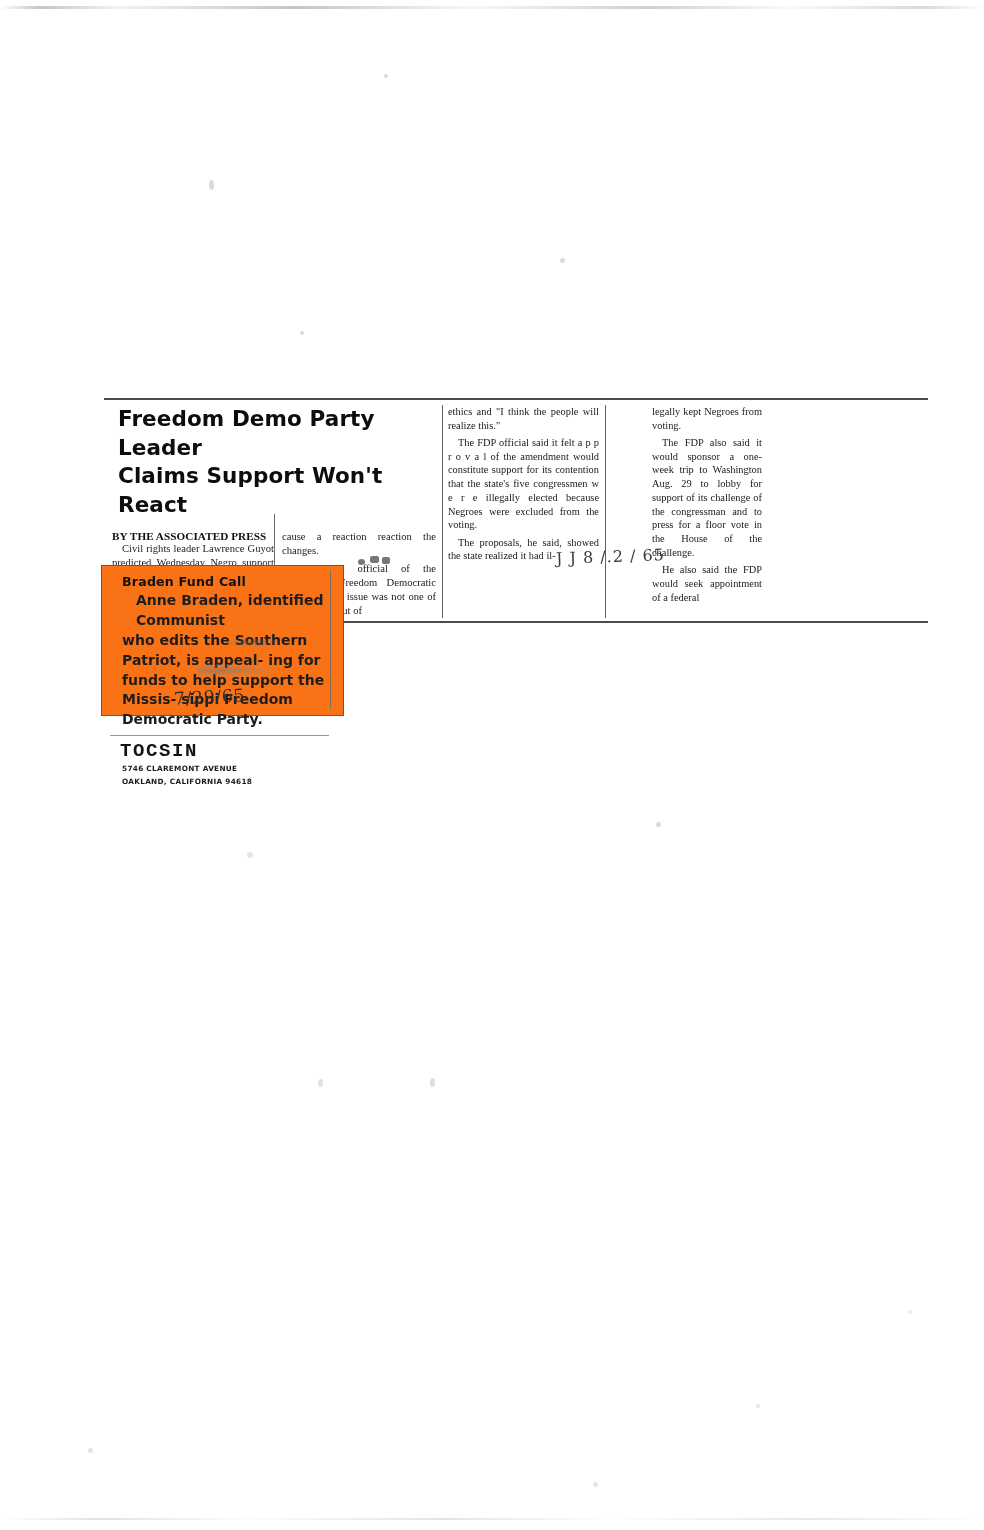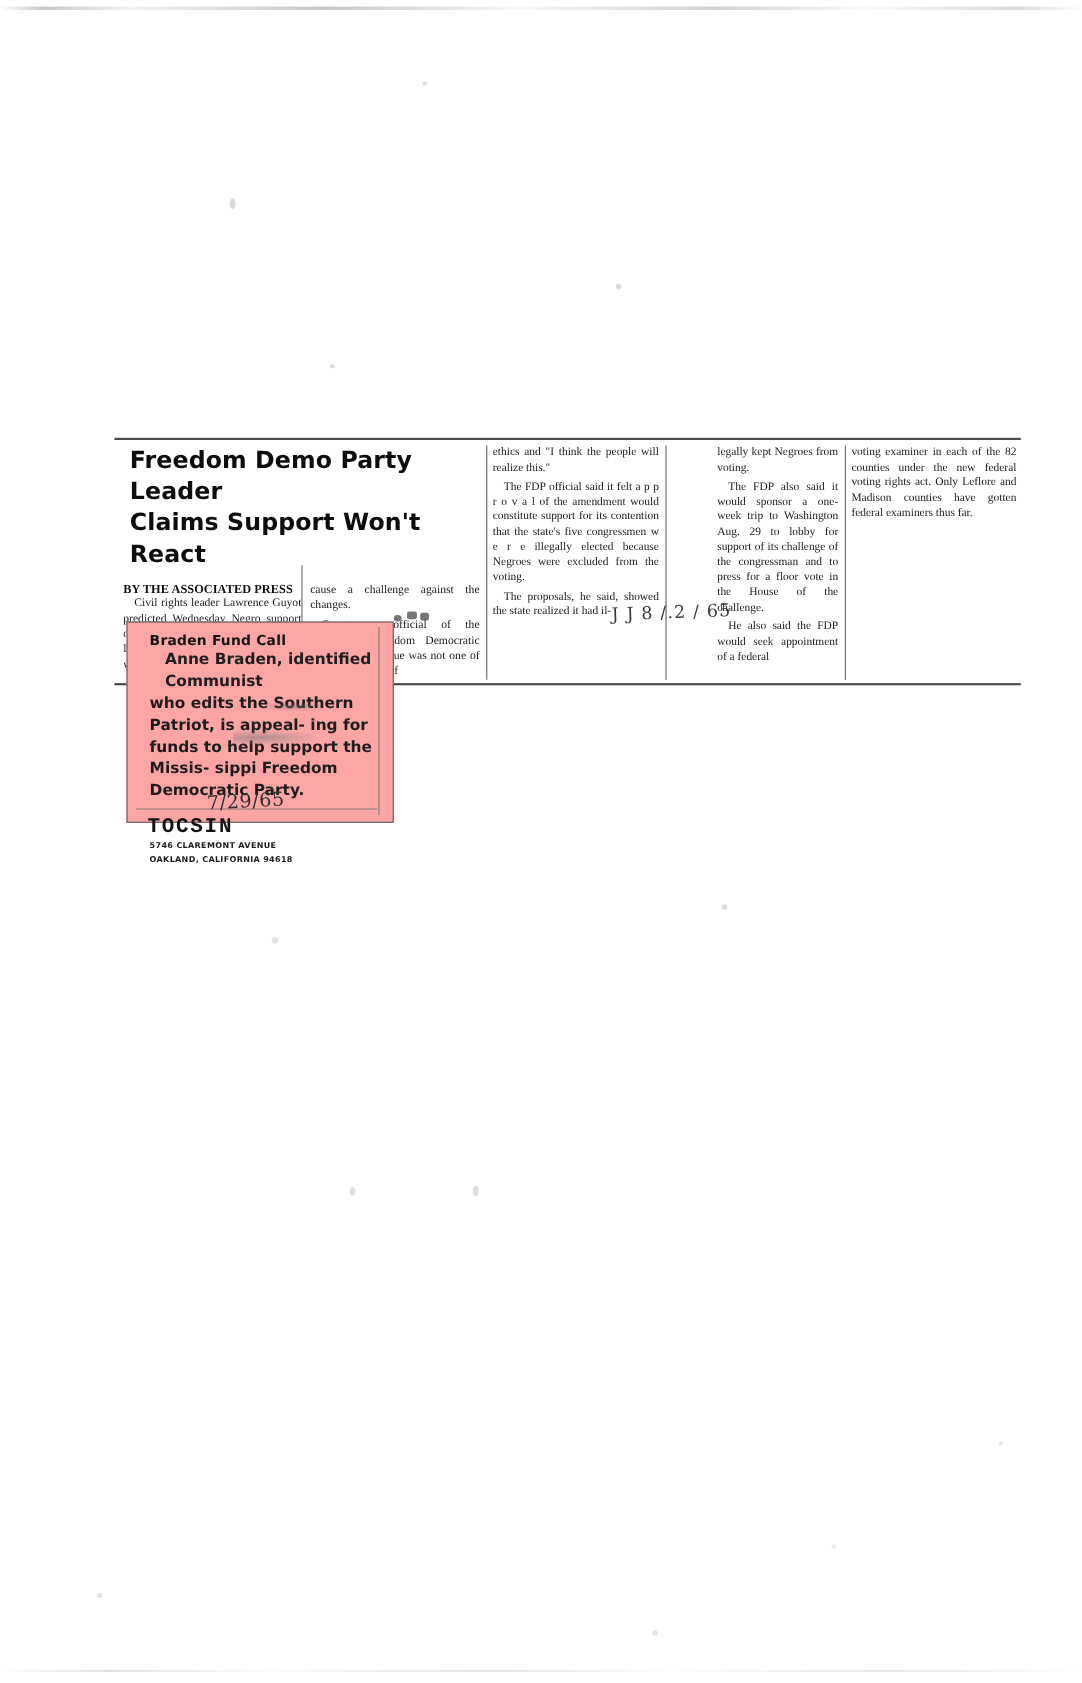--- a/index.html
+++ b/index.html
@@ -145,27 +145,27 @@
     font-size: 16px;
     letter-spacing: 1px;
     color: #3b3b3b;
     transform: rotate(-2deg);
     white-space: nowrap;
   }
 
   
   .clip2 {
     position: absolute;
-    left: 115px;
+    left: 101px;
     top: 565px;
     width: 243px;
-    height: 183px;
+    height: 151px;
     border: 1px solid #5c5c5c;
     box-sizing: border-box;
-    background: #fca5a5;
+    background: #f97316;
   }
   .clip2::after {
     content: "";
     position: absolute;
     right: 12px; top: 4px; bottom: 6px;
     width: 1px;
     background: #6a6a6a;
     opacity: .8;
   }
   .clip2-head {
@@ -261,44 +261,41 @@
       <h1 class="headline">
         <span>Freedom Demo Party Leader</span>
         <span>Claims Support Won't React</span>
       </h1>
       <div class="two-sub">
         <div class="sub left">
           <p class="byline">BY THE ASSOCIATED PRESS</p>
           <p class="body indent">Civil rights leader Lawrence Guyot predicted Wednesday Negro support of a constitutional amendment liberalizing state voting requirements would not</p>
         </div>
         <div class="sub right">
-          <p class="body">cause a challenge against the changes.</p>
+          <p class="body">cause a reaction reaction the changes.</p>
           <p class="body indent">Guyot, an official of the Mississippi Freedom Democratic Party, said the issue was not one of race or class but of</p>
           <div class="smudge" style="left:84px;top:29px;width:7px;height:6px;border-radius:50%;"></div>
           <div class="smudge" style="left:96px;top:26px;width:9px;height:7px;"></div>
           <div class="smudge" style="left:108px;top:27px;width:8px;height:7px;"></div>
         </div>
       </div>
     </div>
 
     <div class="col col-2">
       <p class="body">ethics and "I think the people will realize this."</p>
       <p class="body indent">The FDP official said it felt a p p r o v a l of the amendment would constitute support for its contention that the state's five congressmen w e r e illegally elected because Negroes were excluded from the voting.</p>
       <p class="body indent">The proposals, he said, showed the state realized it had il-</p>
     </div>
 
     <div class="col col-3">
       <p class="body">legally kept Negroes from voting.</p>
       <p class="body indent">The FDP also said it would sponsor a one-week trip to Washington Aug. 29 to lobby for support of its challenge of the congressman and to press for a floor vote in the House of the challenge.</p>
       <p class="body indent">He also said the FDP would seek appointment of a federal</p>
     </div>
 
-    <div class="col col-4">
-      <p class="body">voting examiner in each of the 82 counties under the new federal voting rights act. Only Leflore and Madison counties have gotten federal examiners thus far.</p>
-    </div>
 
   </div>
   <div class="clip-rule-bottom"></div>
 </div>
 
 <div class="hand-date-main">J J  8 /.2 / 65</div>
 
 <div class="clip2">
   <div class="clip2-head">Braden Fund Call</div>
   <div class="clip2-body">

